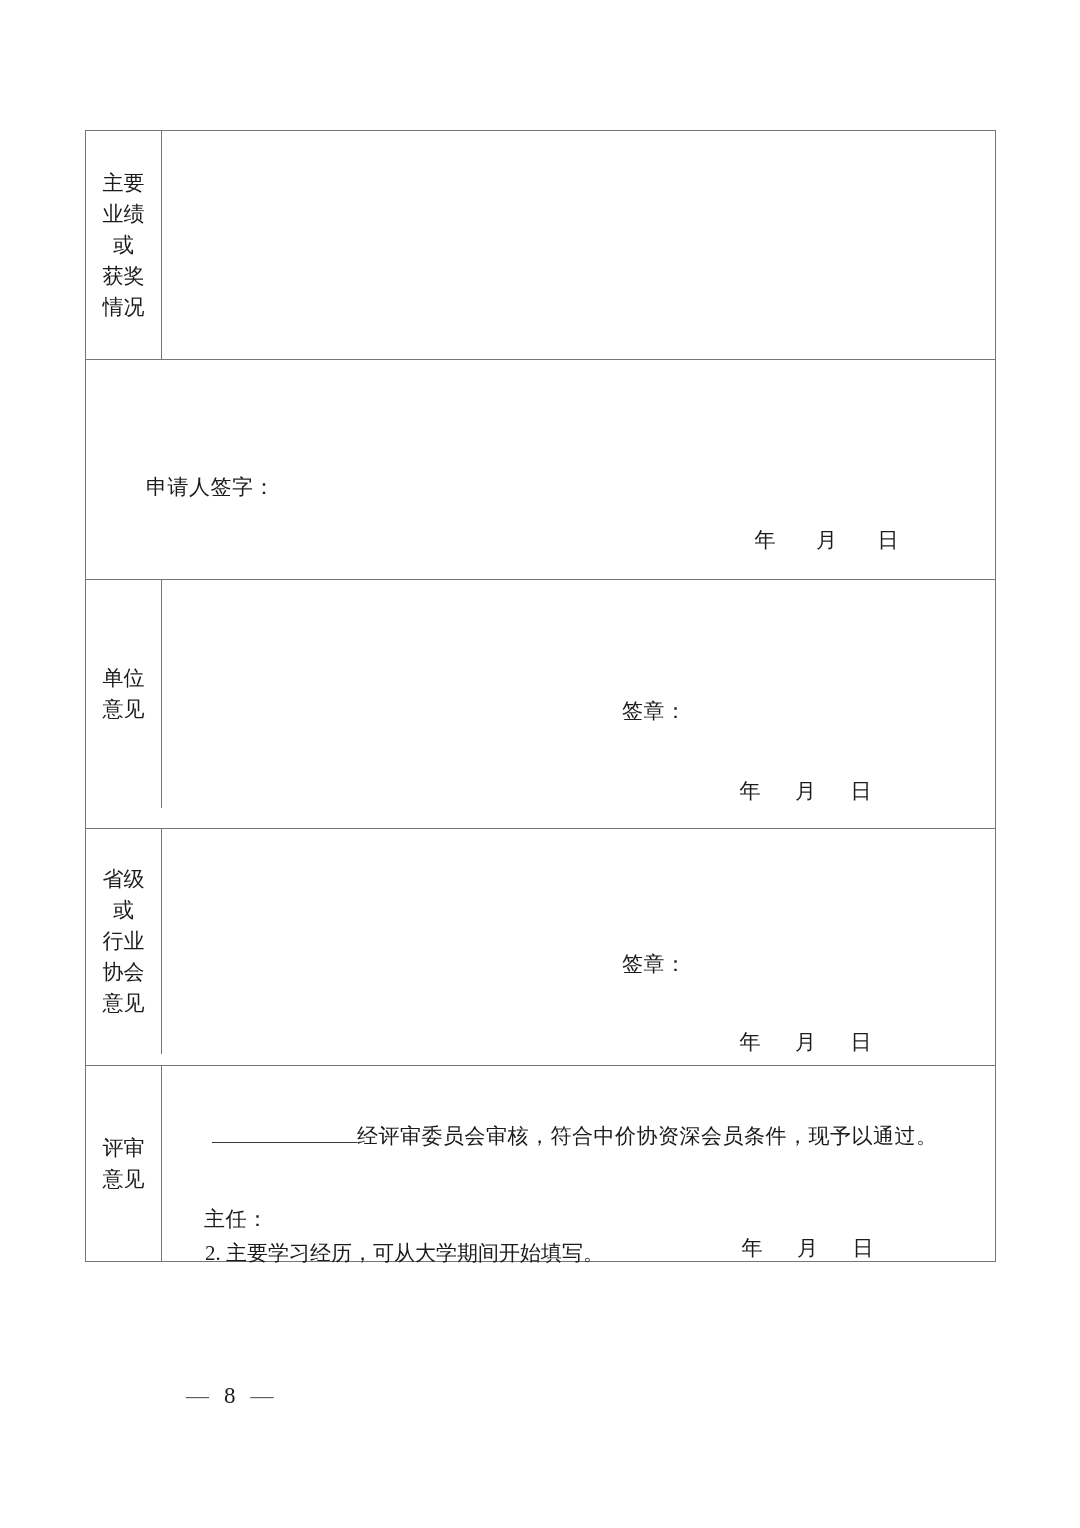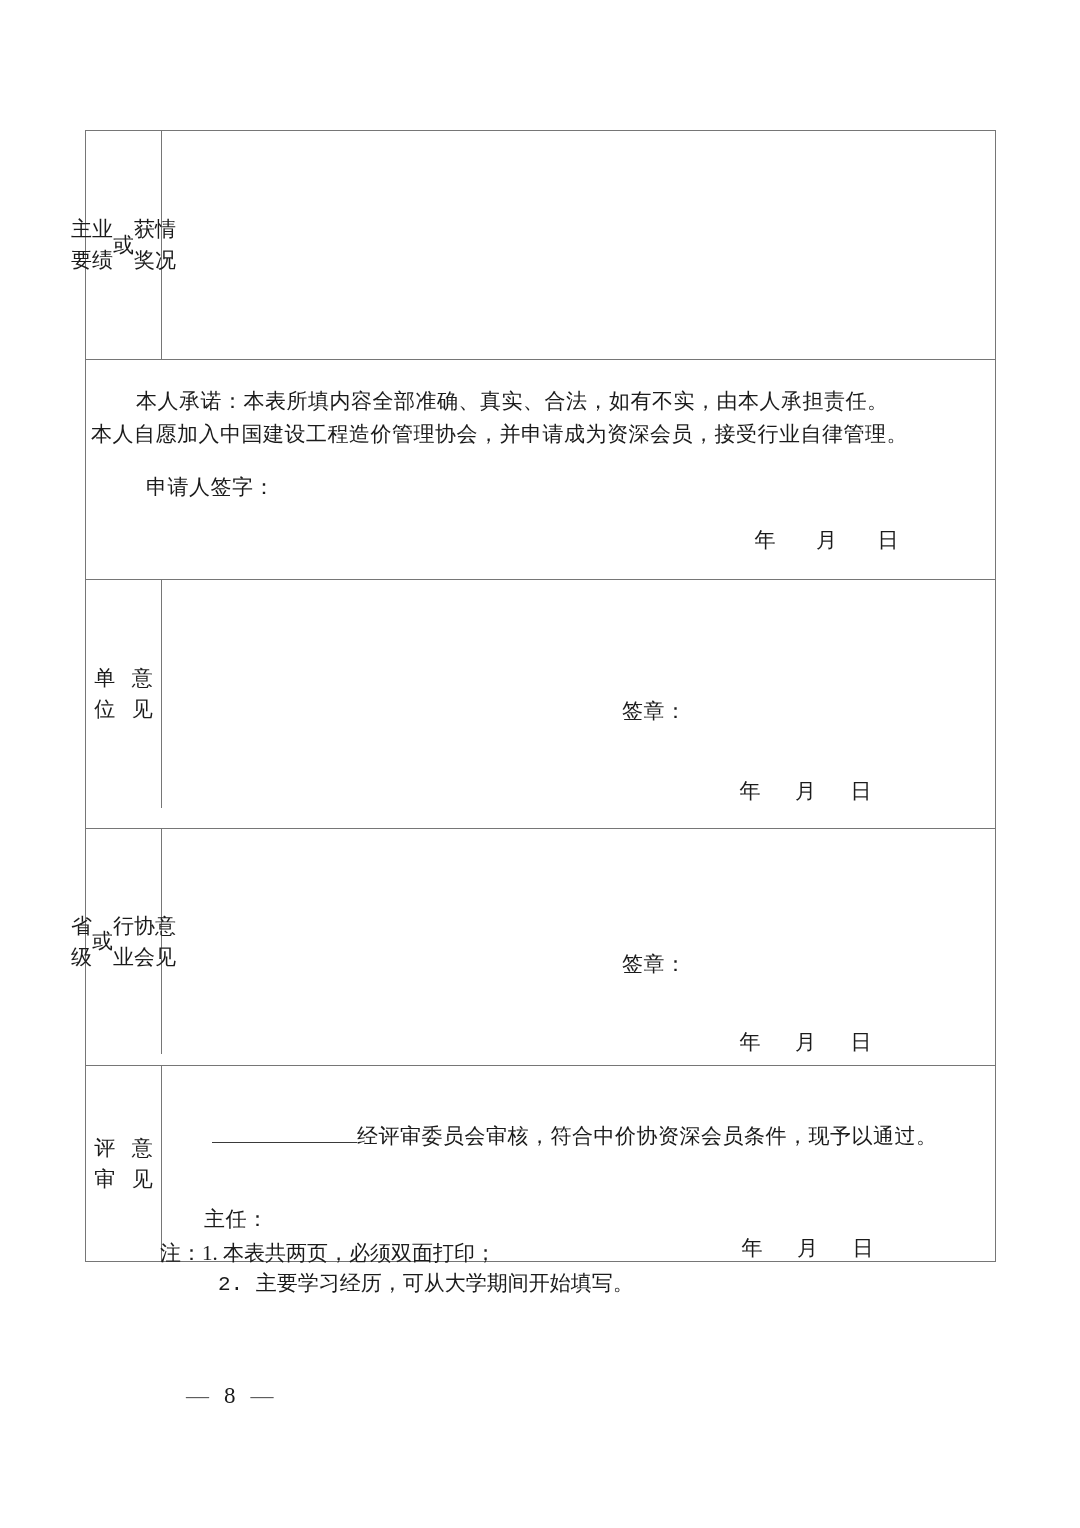--- a/index.html
+++ b/index.html
@@ -20,21 +20,21 @@
   .trow + .trow { border-top:1px solid #767676; }
   .r1 { height:228px; }
   .r2 { height:220px; }
   .r3 { height:229px;justify-content:center; }
   .r4 { height:226px;margin-top:20px; }
   .r5 { height:196px;margin-top:11px; }
 
   .label-cell {
     width:76px; flex:0 0 76px;
     border-right:1px solid #767676;
-    display:flex; flex-direction:row;
+    display:flex; flex-direction:column;
     align-items:center; justify-content:center;
     font-size:21px; line-height:31px;
     text-align:center;
   }
   .content-cell {
     position:relative; flex:1 1 auto;
     font-size:21px; letter-spacing:0.5px;
   }
   .content-cell .abs { position:absolute; white-space:nowrap; }
 
@@ -58,21 +58,21 @@
   
   .date { position:absolute; display:flex; white-space:nowrap; }
   .date-pledge { right:96px;  top:166px; gap:40px; }
   .date-unit   { right:123px; top:197px; gap:34px; }
   .date-assoc  { right:123px; top:199px; gap:34px; }
   .date-review { right:121px; top:168px; gap:34px; }
 
   
   .notes { position:absolute; left:160px; top:1238px; font-size:21px; line-height:31px; }
   .note-line1 { white-space:nowrap; }
-  .note-line2 { margin-left:58px; white-space:nowrap;font-family:Liberation Mono, monospace; }
+  .note-line2 { margin-left:45px; white-space:nowrap; }
 
   
   .page-number {
     position:absolute; left:186px; top:1383px;
     display:flex; align-items:center; gap:15px;
     font-size:23px;
   }
   .page-number .dash { color:#5e5e5e; }
   .page-number .num { color:#1b1b1b; }
 </style>
@@ -89,22 +89,20 @@
         <span>业绩</span>
         <span>或</span>
         <span>获奖</span>
         <span>情况</span>
       </div>
       <div class="content-cell"></div>
     </div>
 
     <div class="trow r2">
       <div class="content-cell">
-        <div class="abs pledge-line1">本人承诺：本表所填内容全部准确、真实、合法，如有不实，由本人承担责任。</div>
-        <div class="abs pledge-line2">本人自愿加入中国建设工程造价管理协会，并申请成为资深会员，接受行业自律管理。</div>
         <div class="abs signer-label">申请人签字：</div>
         <div class="date date-pledge">
           <span>年</span>
           <span>月</span>
           <span>日</span>
         </div>
       </div>
     </div>
 
     <div class="trow r3">
@@ -154,23 +152,20 @@
           <span>年</span>
           <span>月</span>
           <span>日</span>
         </div>
       </div>
     </div>
 
   </div>
 
   <div class="notes">
-    <div class="note-line1">
-      <span>注：</span><span>1. 本表共两页，必须双面打印；</span>
-    </div>
     <div class="note-line2">2. 主要学习经历，可从大学期间开始填写。</div>
   </div>
 
   <div class="page-number">
     <span class="dash">—</span>
     <span class="num">8</span>
     <span class="dash">—</span>
   </div>
 
 </div>

